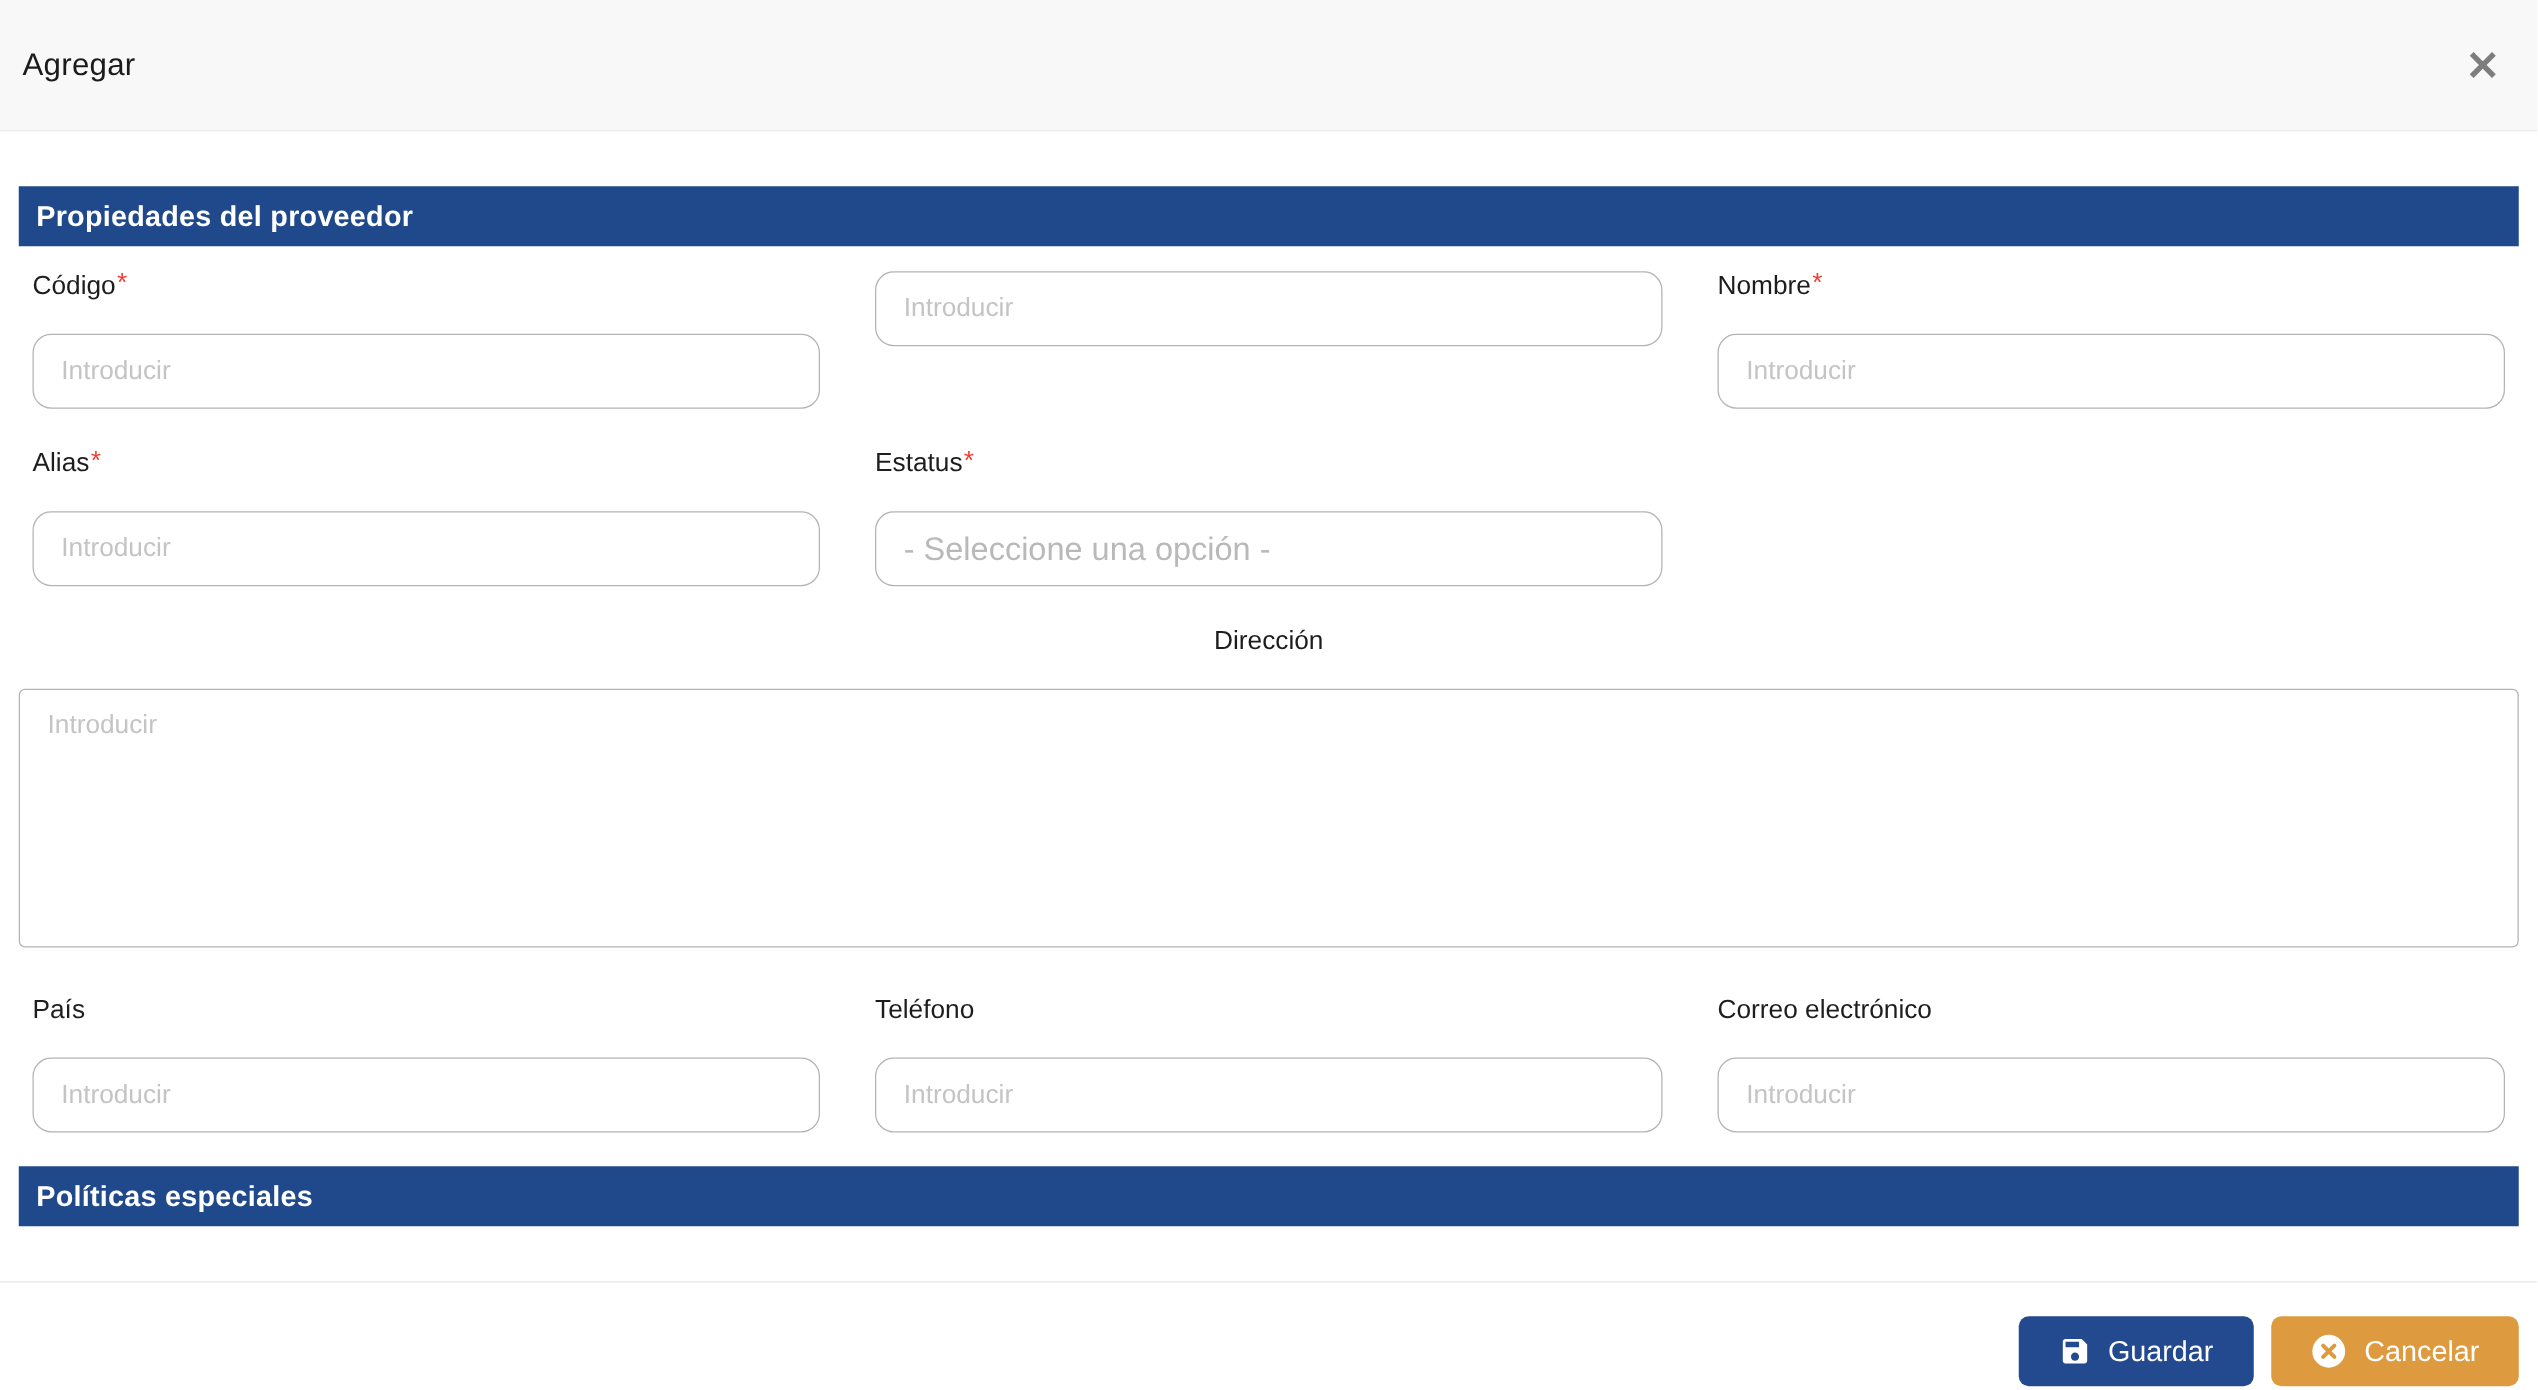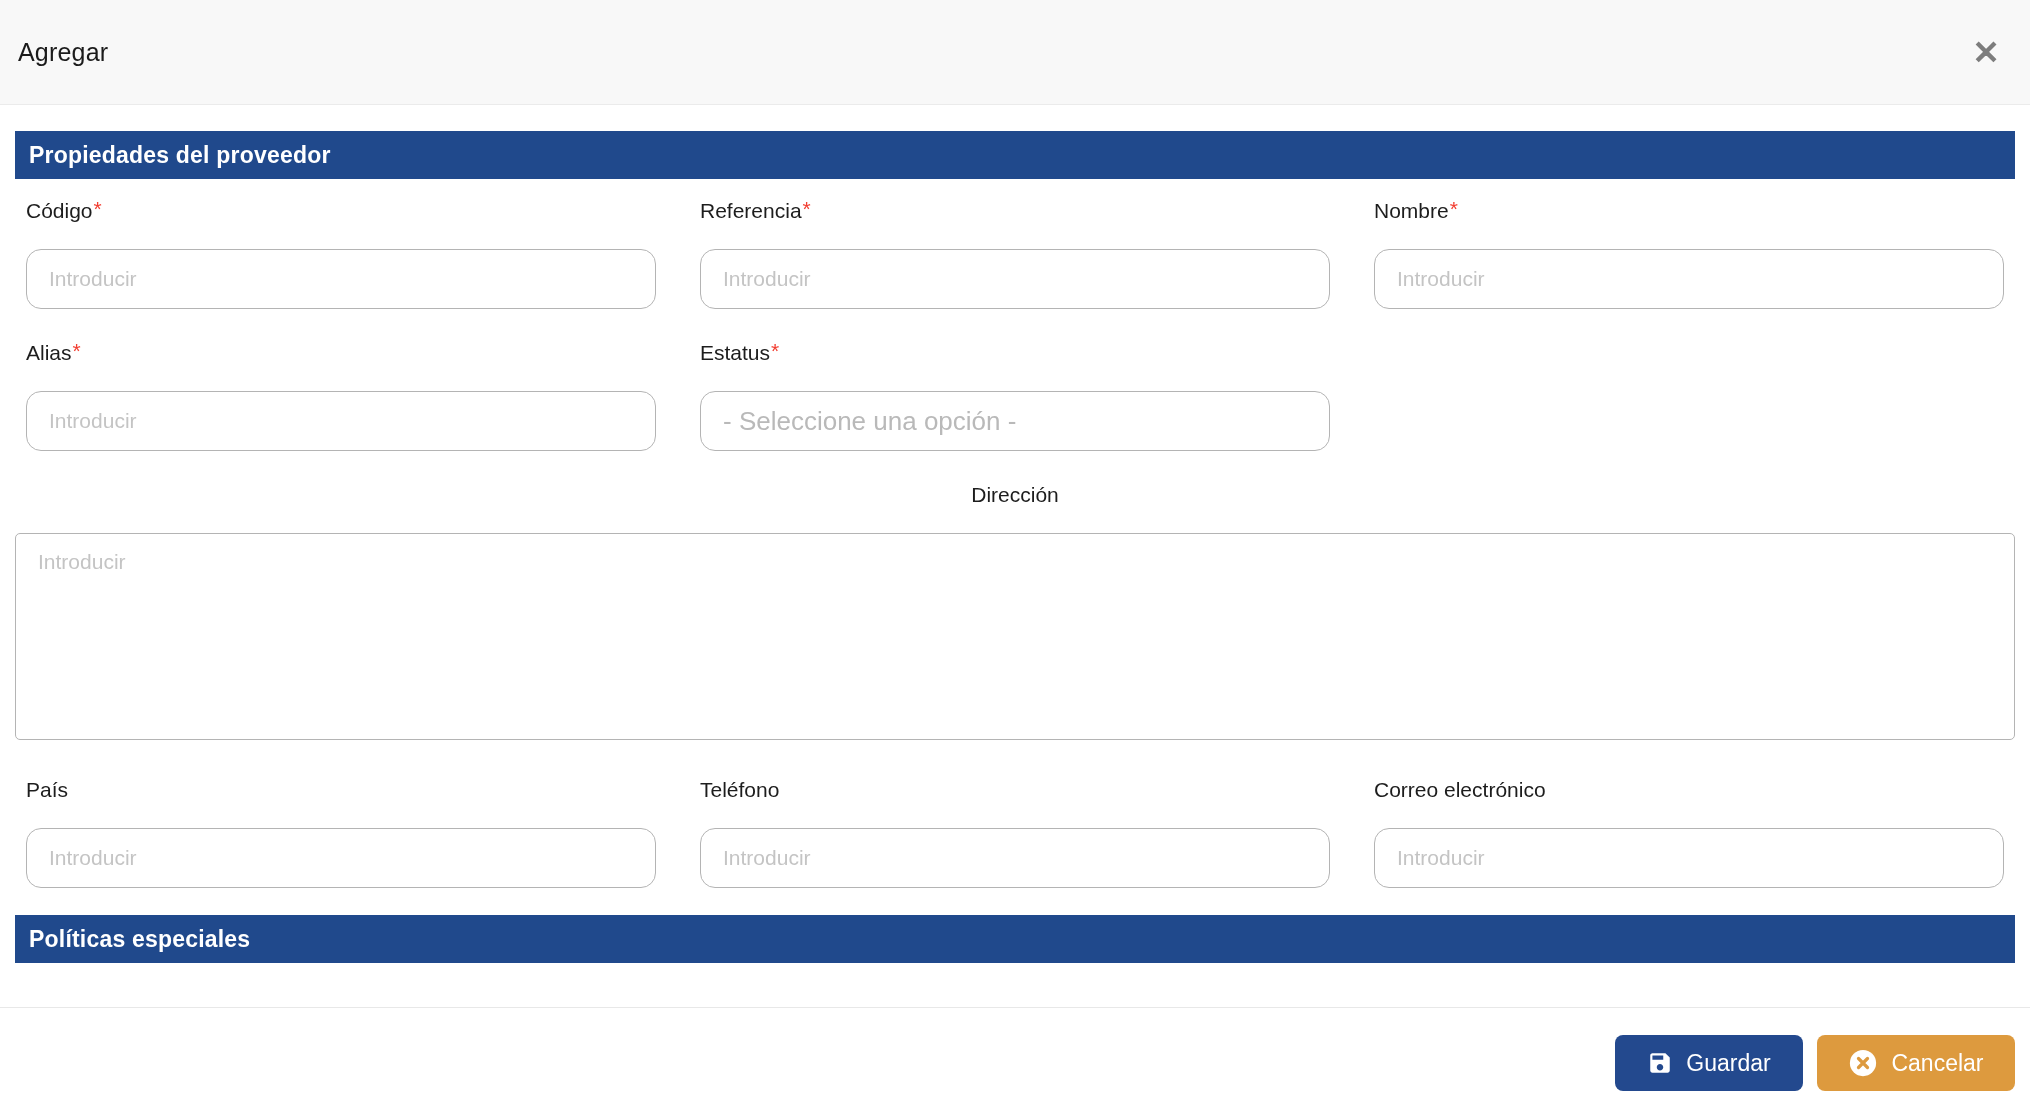--- a/index.html
+++ b/index.html
@@ -43,21 +43,21 @@
 
   
   .section-bar {
     margin: 0 15px;
     height: 48px;
     background: #20498c;
     display: flex;
     align-items: center;
     padding-left: 14px;
   }
-  .section-bar.first { margin-top: 26px; align-items: center; }
+  .section-bar.first { margin-top: 44px; align-items: center; }
   .section-bar span {
     color: #ffffff;
     font-size: 23px;
     font-weight: 700;
     letter-spacing: 0.2px;
   }
 
   
   .form-row {
     display: grid;
@@ -175,21 +175,20 @@
   <div class="section-bar first">
     <span>Propiedades del proveedor</span>
   </div>
 
   <div class="form-row r1">
     <div>
       <label class="field-label"><span>Código</span><span class="req">*</span></label>
       <input class="text-input" type="text" placeholder="Introducir" style="">
     </div>
     <div>
-      <label class="field-label"><span>Referencia</span><span class="req">*</span></label>
       <input class="text-input" type="text" placeholder="Introducir" style="">
     </div>
     <div>
       <label class="field-label"><span>Nombre</span><span class="req">*</span></label>
       <input class="text-input" type="text" placeholder="Introducir" style="">
     </div>
   </div>
 
   <div class="form-row r2">
     <div>

